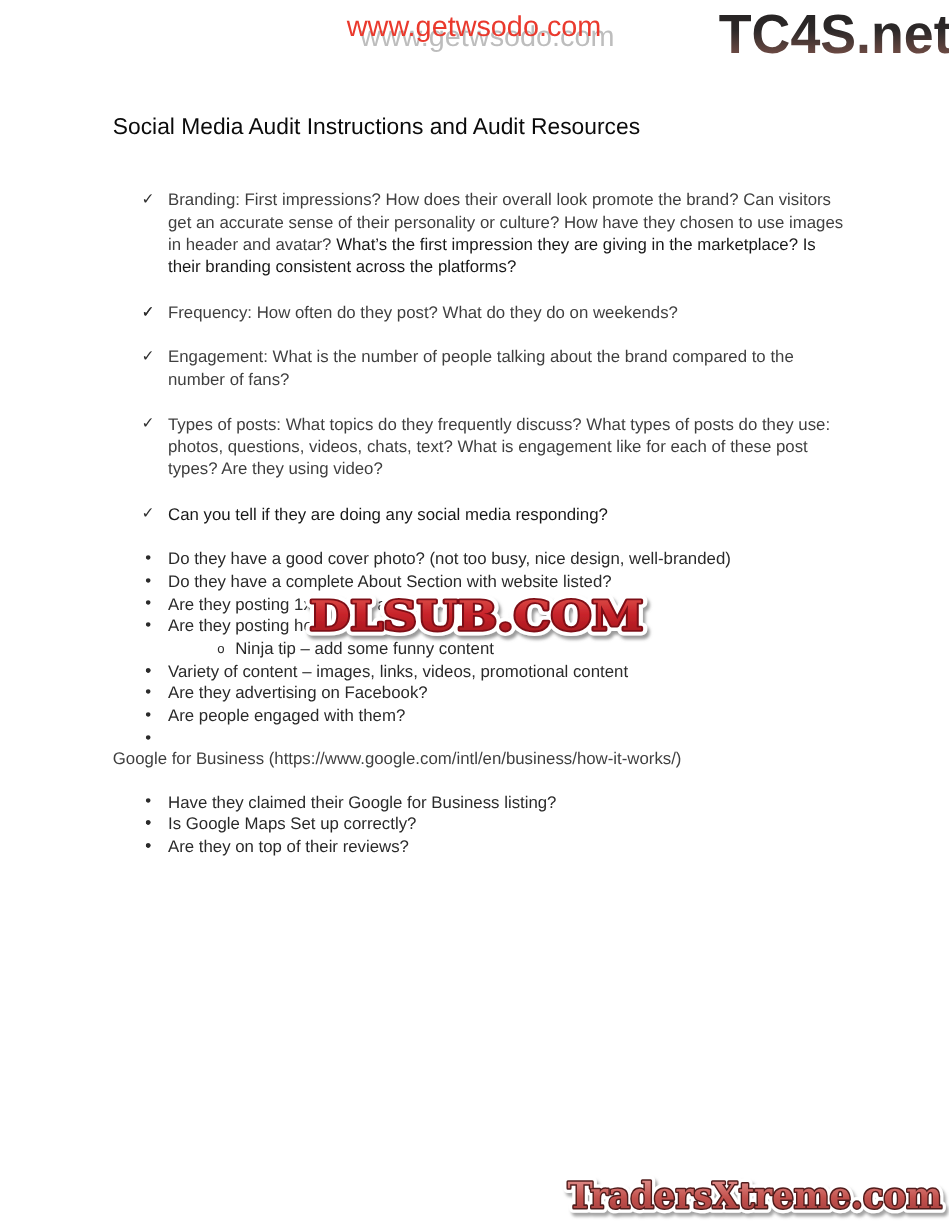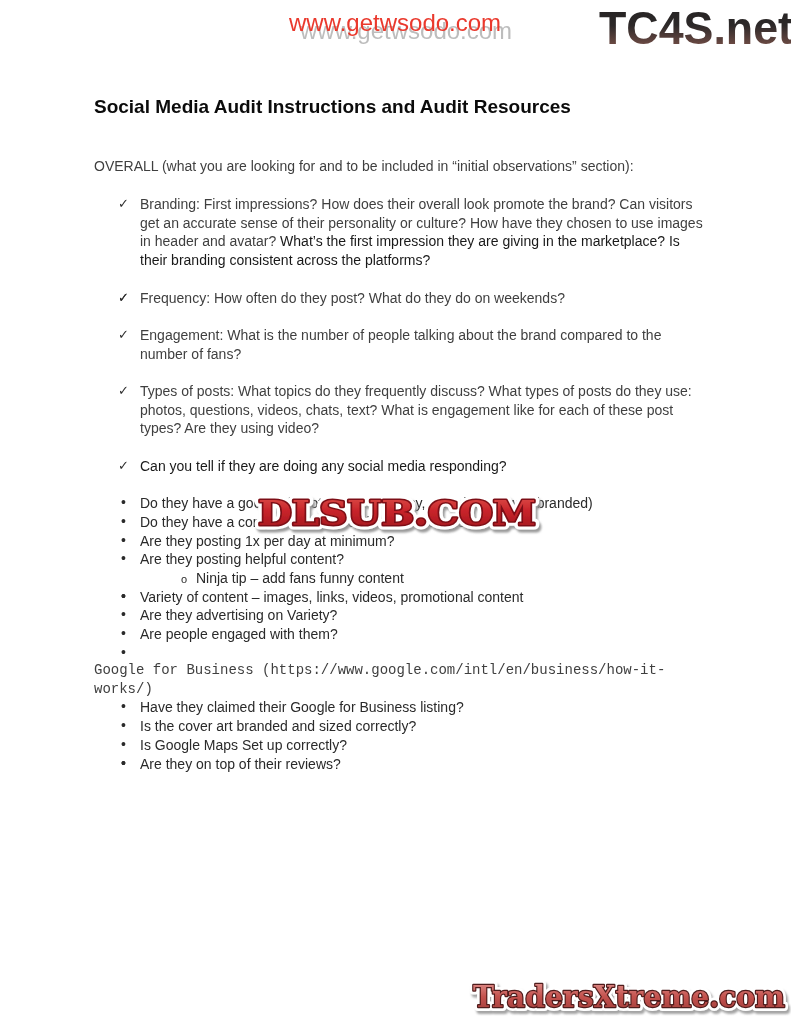--- a/index.html
+++ b/index.html
@@ -12,37 +12,37 @@
     overflow:hidden;
   }
   
   .wm-url{position:absolute;font-size:24px;white-space:nowrap;}
   .wm-url.gray{left:300px;top:17px;color:#bdbdbd;}
   .wm-url.red{left:289px;top:9px;color:#ea392d;}
   .tc4s-logo{position:absolute;left:596px;top:2px;}
   
   .content{position:absolute;left:94px;top:95px;width:612px;}
   .doc-title{
-    font-size:19px;line-height:23px;font-weight:bold;color:#0b0b0b;
+    font-size:19px;line-height:23px;font-weight:normal;color:#0b0b0b;
     margin:0 0 39px 0;
   }
   .para{font-size:14px;line-height:18.7px;margin:0 0 19.3px 0;color:#3f3f3f;}
   ul{list-style:none;margin:0;padding:0;}
   ul.checklist > li{
     position:relative;padding-left:46px;margin:0 0 18.7px 0;
     font-size:14px;line-height:18.7px;
   }
   ul.checklist .marker{position:absolute;left:24px;top:0;font-size:13px;color:#2e2e2e;}
   .dark{color:#191919;}
   .section-heading{
     font-size:14px;line-height:18.7px;font-weight:normal;color:#3f3f3f;
     margin:0;
   }
   .fb-heading{margin-top:15.6px;margin-bottom:16.9px;}
-  .g-heading{margin-top:17.2px;font-family:Liberation Mono, monospace;}
+  .g-heading{margin-top:17.2px;margin-bottom:17px;}
   ul.dotlist > li{
     position:relative;padding-left:46px;margin:0;
     font-size:14px;line-height:18.7px;color:#2a2a2a;
   }
   ul.dotlist .marker{position:absolute;left:27px;top:-1px;font-size:14px;color:#2a2a2a;}
   ul.dotlist > li.sub{padding-left:102px;}
   ul.dotlist > li.sub .marker{left:87px;top:1px;font-size:11px;}
   
   .dlsub-badge{position:absolute;left:247px;top:484px;}
   .traders-badge{position:absolute;left:462px;top:971px;}
@@ -65,21 +65,20 @@
         </linearGradient>
       </defs>
       <text x="100" y="42" text-anchor="middle" textLength="194" lengthAdjust="spacingAndGlyphs" font-family="Liberation Sans, sans-serif" font-weight="bold" font-size="46" fill="url(#tc4s-grad)">TC4S.net</text>
     </svg>
   </div>
 
   <div class="content">
 
     <div class="doc-title">Social Media Audit Instructions and Audit Resources</div>
 
-    <p class="para">OVERALL (what you are looking for and to be included in “initial observations” section):</p>
 
     <ul class="checklist">
       <li>
         <span class="marker">✓</span>
         <span>Branding: First impressions? How does their overall look promote the brand? Can visitors get an accurate sense of their personality or culture? How have they chosen to use images in header and avatar? </span><span class="dark">What’s the first impression they are giving in the marketplace? Is their branding consistent across the platforms?</span>
       </li>
       <li>
         <span class="marker">✓</span>
       </li>
       <li>
@@ -95,37 +94,37 @@
         <span>Types of posts: What topics do they frequently discuss? What types of posts do they use: photos, questions, videos, chats, text? What is engagement like for each of these post types? Are they using video?</span>
       </li>
       <li>
         <span class="marker">✓</span>
         <span class="dark">Can you tell if they are doing any social media responding?</span>
       </li>
     </ul>
 
 
     <ul class="dotlist">
-      <li><span class="marker">•</span><span>Do they have a good intl photo? (not too busy, nice design, well-branded)</span></li>
+      <li><span class="marker">•</span><span>Do they have a good cover photo? (not too busy, nice design, well-branded)</span></li>
       <li><span class="marker">•</span><span>Do they have a complete About Section with website listed?</span></li>
       <li><span class="marker">•</span><span>Are they posting 1x per day at minimum?</span></li>
       <li><span class="marker">•</span><span>Are they posting helpful content?</span></li>
-      <li class="sub"><span class="marker">o</span><span>Ninja tip – add fans funny content</span></li>
+      <li class="sub"><span class="marker">o</span><span>Ninja tip – add some funny content</span></li>
       <li><span class="marker">•</span></li>
       <li><span class="marker">•</span><span>Variety of content – images, links, videos, promotional content</span></li>
-      <li><span class="marker">•</span><span>Are they advertising on Variety?</span></li>
+      <li><span class="marker">•</span><span>Are they advertising on Facebook?</span></li>
       <li><span class="marker">•</span><span>Are people engaged with them?</span></li>
       <li><span class="marker">•</span></li>
     </ul>
 
     <p class="section-heading g-heading">Google for Business (https://www.google.com/intl/en/business/how-it-works/)</p>
 
     <ul class="dotlist">
       <li><span class="marker">•</span><span>Have they claimed their Google for Business listing?</span></li>
-      <li><span class="marker">•</span><span>Is the cover art branded and sized correctly?</span></li>
+      <li><span class="marker">•</span></li>
       <li><span class="marker">•</span><span>Is Google Maps Set up correctly?</span></li>
       <li><span class="marker">•</span></li>
       <li><span class="marker">•</span><span>Are they on top of their reviews?</span></li>
     </ul>
 
   </div>
 
   <div class="dlsub-badge">
     <svg width="300" height="56" viewBox="0 0 300 56">
       <defs>

